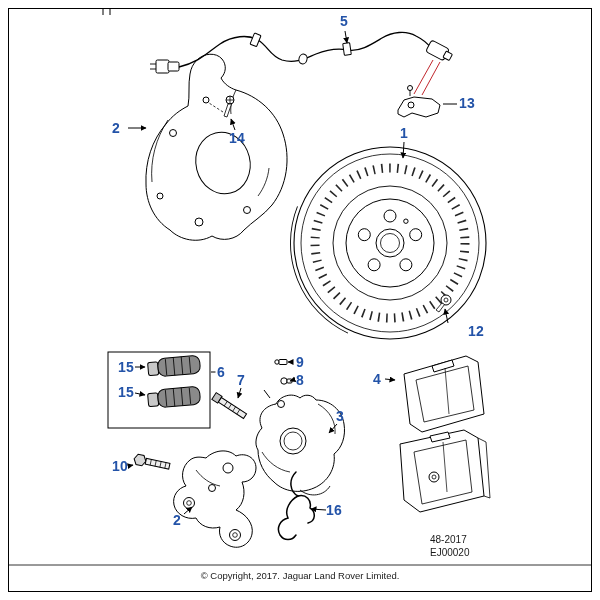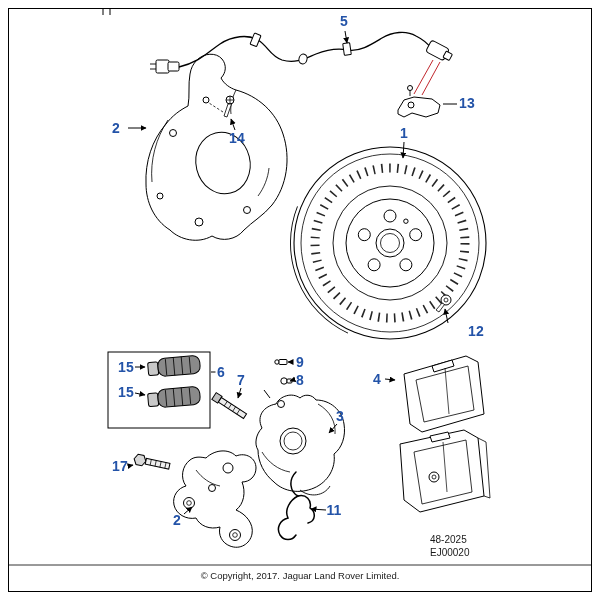--- a/index.html
+++ b/index.html
@@ -232,24 +232,24 @@
   <div class="callout" style="left:404px;top:133px">1</div>
   <div class="callout" style="left:476px;top:331px">12</div>
   <div class="callout" style="left:126px;top:367px">15</div>
   <div class="callout" style="left:126px;top:392px">15</div>
   <div class="callout" style="left:221px;top:372px">6</div>
   <div class="callout" style="left:300px;top:362px">9</div>
   <div class="callout" style="left:300px;top:380px">8</div>
   <div class="callout" style="left:241px;top:380px">7</div>
   <div class="callout" style="left:377px;top:379px">4</div>
   <div class="callout" style="left:340px;top:416px">3</div>
-  <div class="callout" style="left:120px;top:466px">17</div>
+  <div class="callout" style="left:120px;top:466px">10</div>
   <div class="callout" style="left:177px;top:520px">2</div>
-  <div class="callout" style="left:334px;top:510px">11</div>
+  <div class="callout" style="left:334px;top:510px">16</div>
 
   <div class="codeblock">
-    <div>48-2025</div>
+    <div>48-2017</div>
     <div>EJ00020</div>
   </div>
 
   <div class="copyright">© Copyright, 2017. Jaguar Land Rover Limited.</div>
 
 </div>
 
 </body></html>

